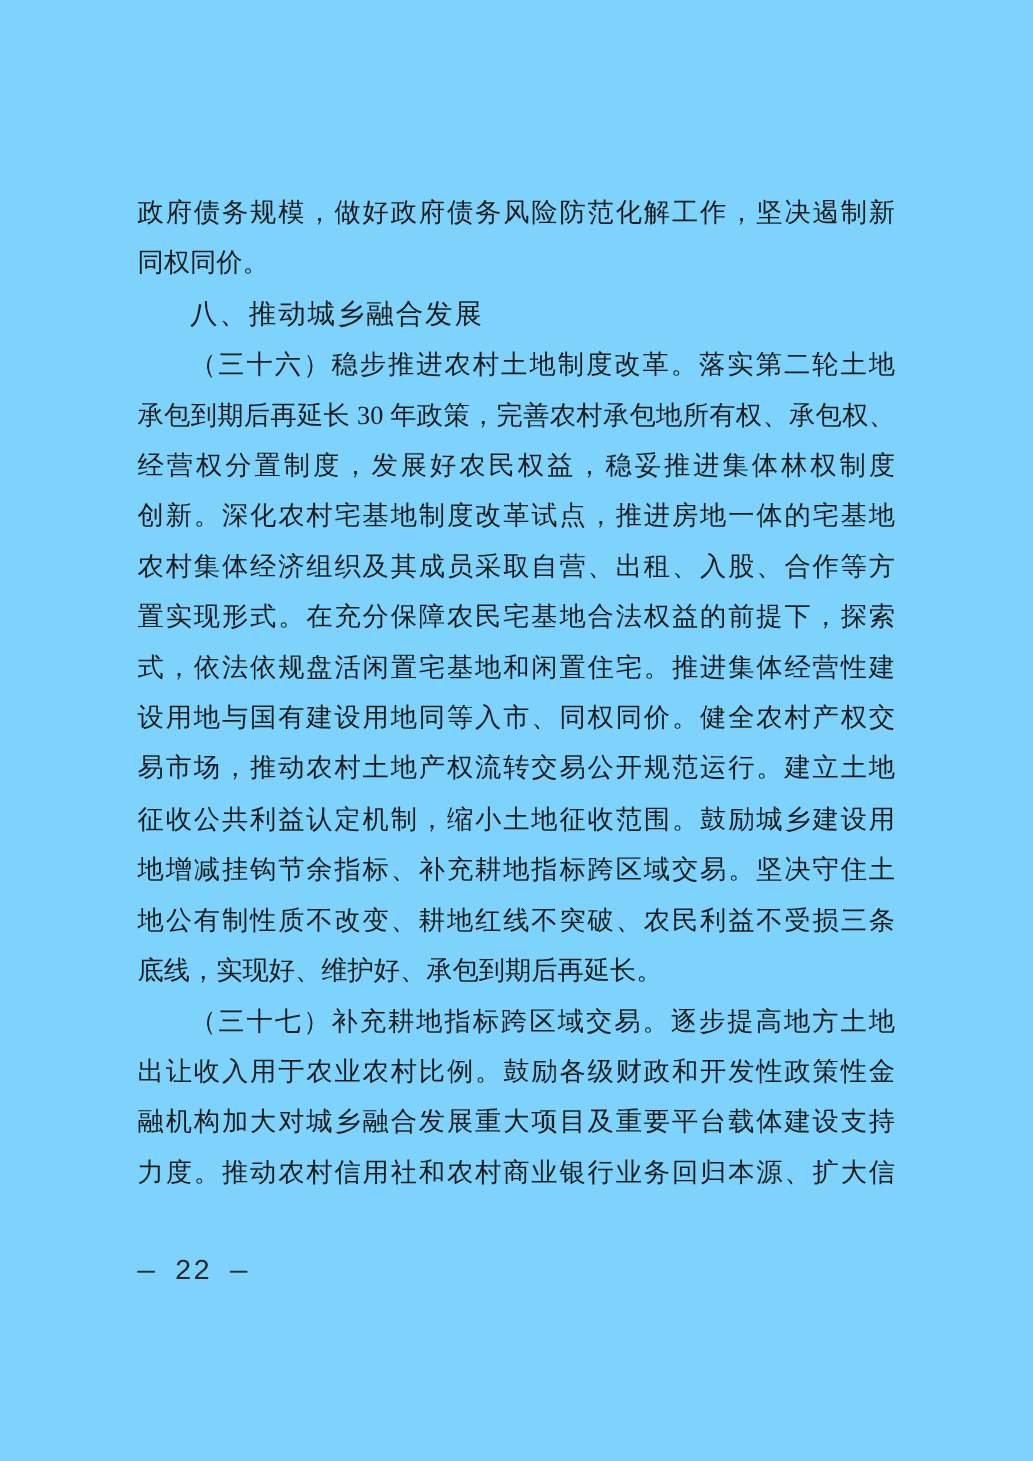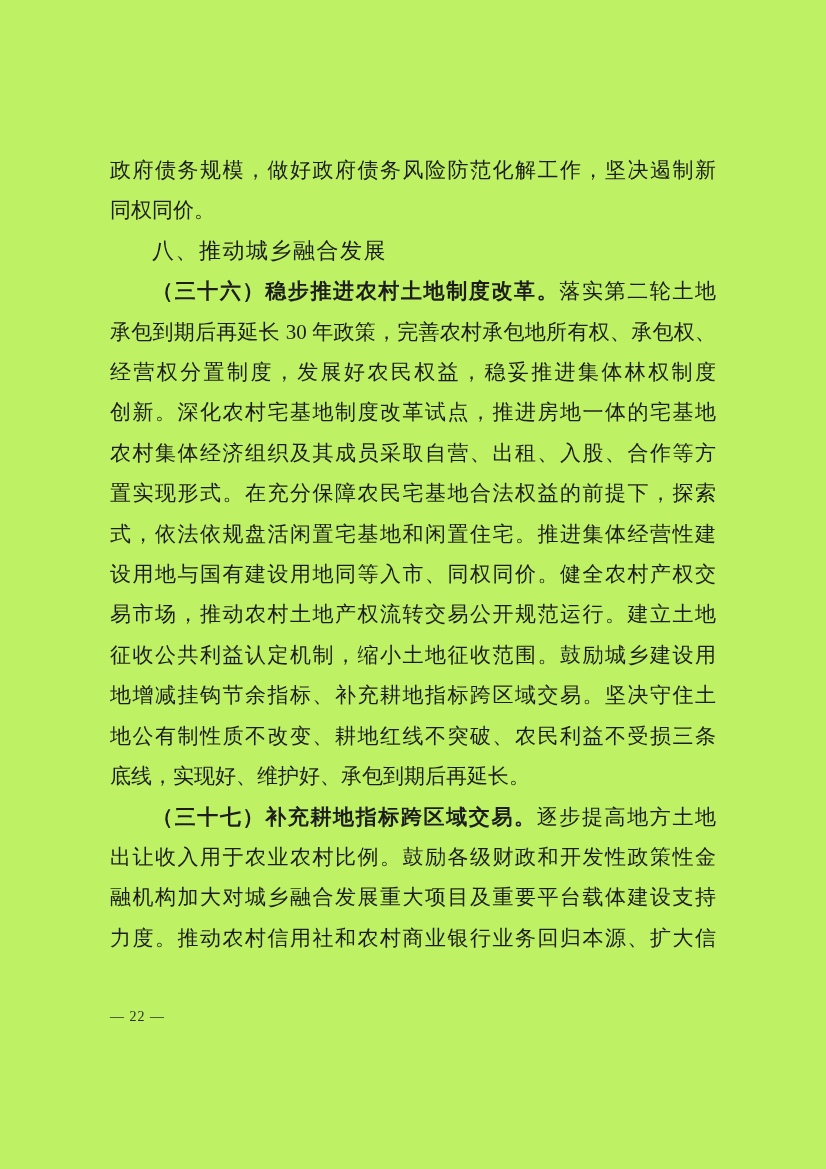--- a/index.html
+++ b/index.html
@@ -6,21 +6,21 @@
   body {
     width: 826px;
     height: 1169px;
     background: #ffffff;
     position: relative;
     overflow: hidden;
   }
   .sheet {
     position: absolute;
     inset: 0;
-    background: #bef264;
+    background: #7dd3fc;
   }
   .content {
     position: absolute;
     left: 110px;
     top: 150px;
     width: 606px;
     color: #1d1d1d;
     font-family: "Liberation Serif", "DejaVu Serif", serif;
     font-size: 21px;
   }
@@ -33,30 +33,30 @@
   .short { text-align-last: left; }
   .ind { text-indent: 42px; }
   .heading {
     font-family: "Liberation Sans", "DejaVu Sans", sans-serif;
     font-weight: 400;
     font-size: 22px;
     letter-spacing: 1.5px;
     text-align: left;
     text-align-last: left;
   }
-  .lead { font-weight: 700; }
+  .lead { font-weight: 400; }
   .footer {
     position: absolute;
     left: 110px;
     top: 1002px;
-    font-size: 14px;
+    font-size: 23px;
     line-height: 30px;
     color: #2a2a2a;
     letter-spacing: 1px;
-    font-family: Liberation Serif, serif;
+    font-family: Liberation Mono, monospace;
   }
 </style>
 </head>
 <body>
 
 <div class="sheet">
   <div class="content">
 
     <div class="ln j">政府债务规模，做好政府债务风险防范化解工作，坚决遏制新</div>
     <div class="ln short">同权同价。</div>

